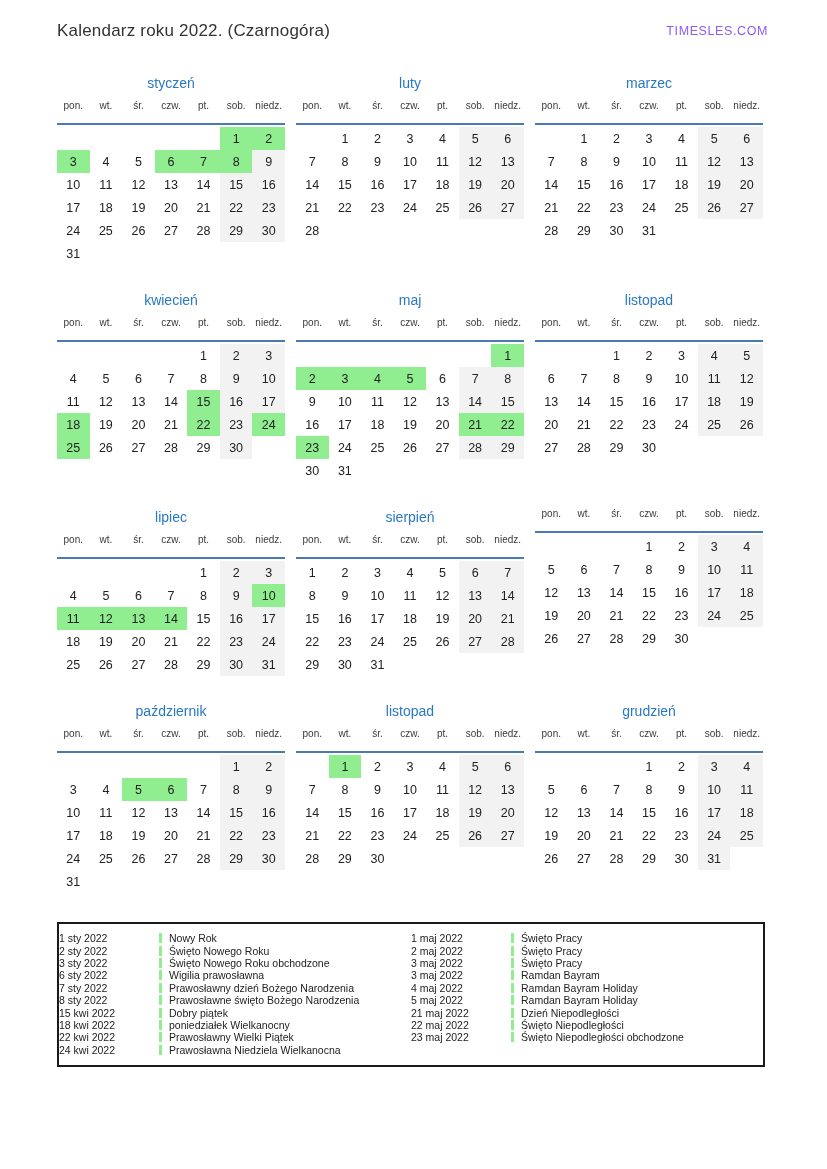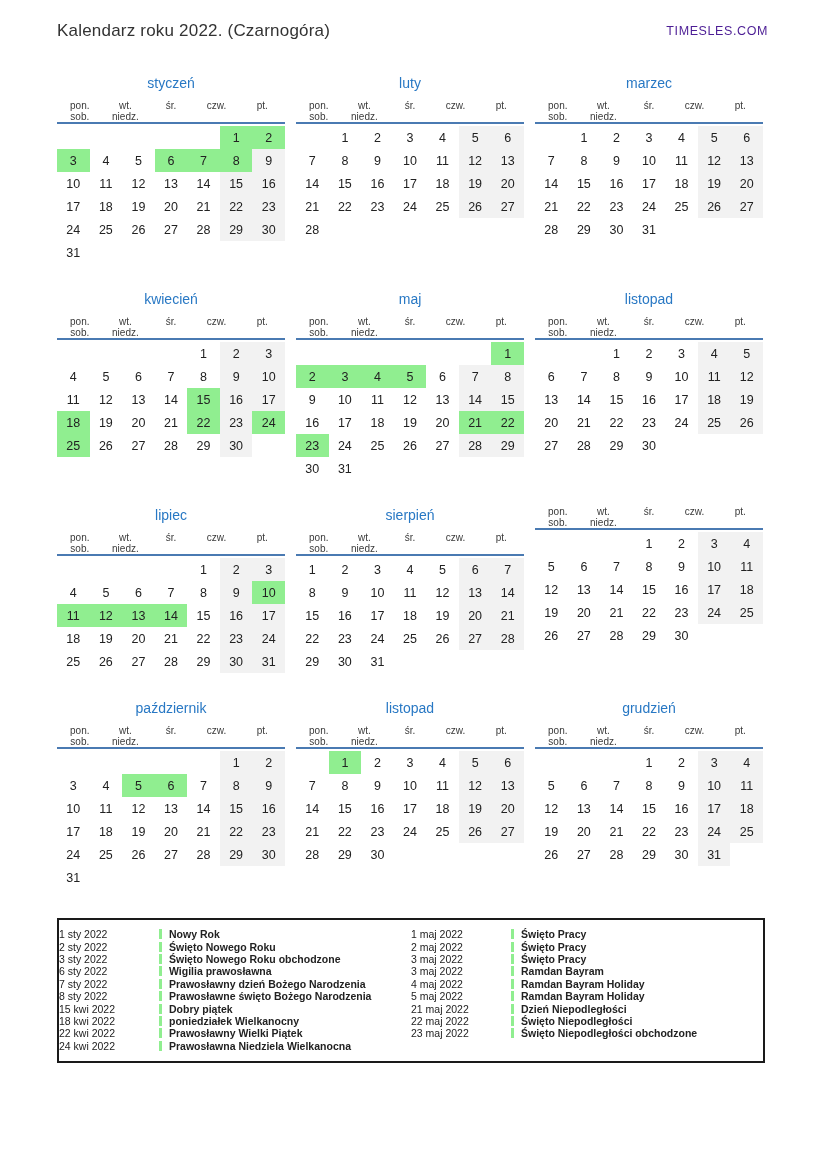--- a/index.html
+++ b/index.html
@@ -9,39 +9,39 @@
     font-family: "Liberation Sans", "DejaVu Sans", sans-serif;
     color: #222; position: relative; overflow: hidden;
   }
   .page { width: 827px; height: 927px; }
 
   .topbar {
     display: flex; justify-content: space-between; align-items: flex-start;
     padding: 21px 59px 0 57px;
   }
   .page-title { font-size: 17px; color: #333; font-weight: 400; letter-spacing: .2px; }
-  .site-link { font-size: 12.5px; color: #4c1d95; text-decoration: none; letter-spacing: .6px; margin-top: 3px; }
+  .site-link { font-size: 12.5px; color: #8b5cf6; text-decoration: none; letter-spacing: .6px; margin-top: 3px; }
 
   .months {
     margin: 33px 0 0 57px;
     width: 706px;
     display: grid;
     grid-template-columns: repeat(3, 228px);
     column-gap: 11px;
     row-gap: 26px;
     align-items: start;
   }
   .month { width: 228px; }
   .month-title {
     text-align: center; color: #2878c4; font-size: 14px;
     height: 18px; line-height: 18px; margin-bottom: 8px; font-weight: 400;
   }
   .dow-row {
-    display: grid; grid-template-columns: repeat(5, 1fr);
-    border-bottom: 2px solid #4a7ab2; padding-bottom: 0;
+    display: grid; grid-template-columns: repeat(7, 1fr);
+    border-bottom: 2px solid #4a7ab2; padding-bottom: 12px;
   }
   .dow {
     text-align: center; font-size: 10px; color: #3a3a3a;
   }
   .days {
     display: grid; grid-template-columns: repeat(7, 1fr);
     grid-auto-rows: 23px; margin-top: 2px;
   }
   .day-cell {
     display: flex; align-items: center; justify-content: center;
@@ -54,21 +54,21 @@
     margin: 29px 0 0 57px;
     width: 708px;
     border: 2px solid #1a1a1a;
     padding: 8px 0 9px 0;
     display: flex;
   }
   .hcol { width: 50%; }
   .hrow { display: flex; align-items: center; height: 12.4px; }
   .hdate { width: 100px; font-size: 10.5px; color: #222; }
   .hmark { width: 3px; height: 10px; background: #90ee90; margin-right: 7px; flex: none; }
-  .hname { font-size: 10.5px; color: #222; white-space: nowrap; font-weight: bold; }
+  .hname { font-size: 10.5px; color: #222; white-space: nowrap; }
 </style>
 </head>
 <body>
 
 <div class="page">
 
   <div class="topbar">
     <div class="page-title">Kalendarz roku 2022. (Czarnogóra)</div>
     <a class="site-link" href="#">TIMESLES.COM</a>
   </div>

